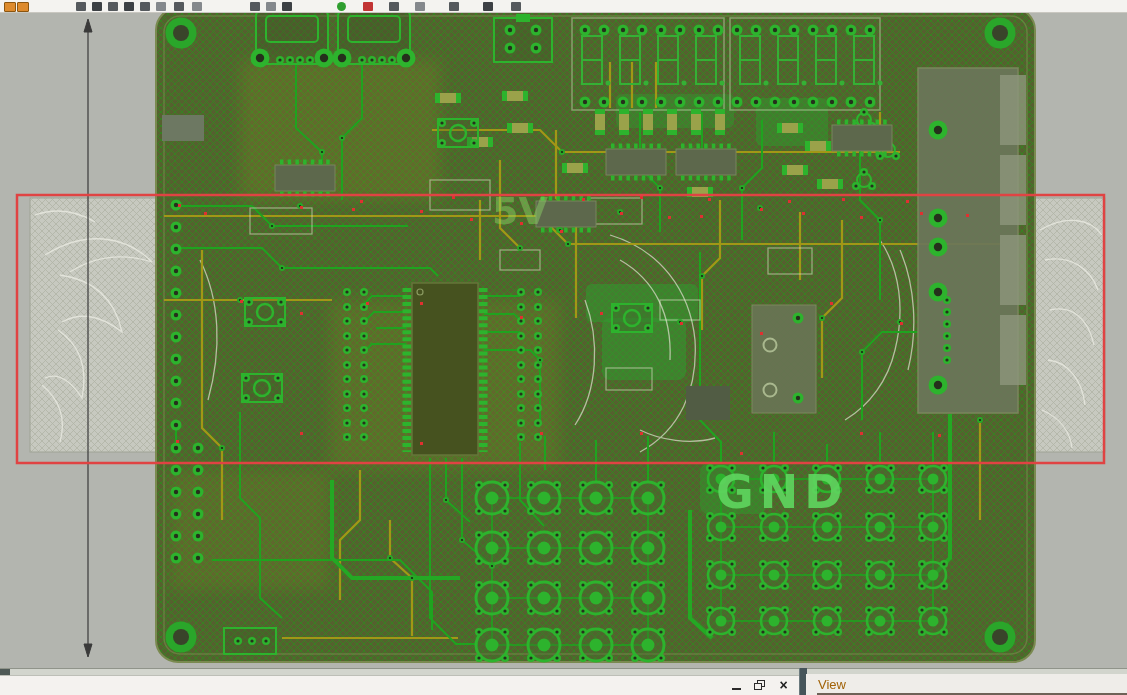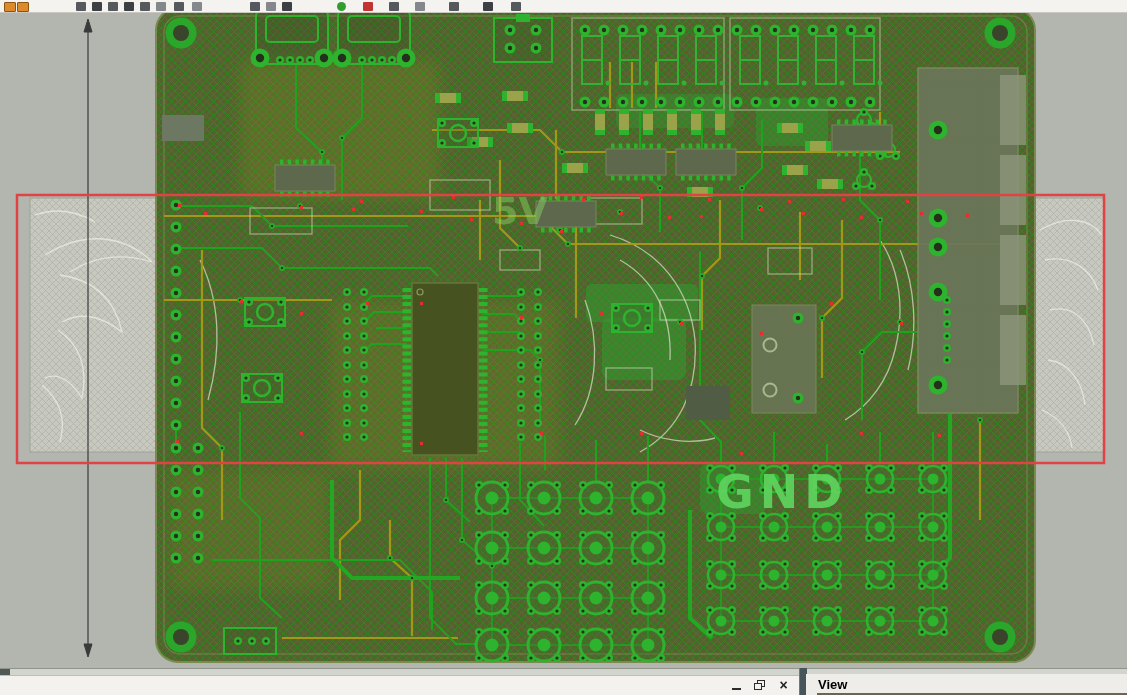--- a/index.html
+++ b/index.html
@@ -26,21 +26,21 @@
   .splitter{position:absolute;top:0;left:0;width:1127px;height:6px;background:#d2d5cd;border-top:1px solid #90948a;border-bottom:1px solid #bdbfb7;}
   .splitter-handle{position:absolute;top:0;left:0;width:10px;height:6px;background:#4f5a56;}
   .wbtn{position:absolute;top:9px;width:17px;height:15px;display:flex;align-items:center;justify-content:center;cursor:default;color:#222;}
   .min-glyph{display:block;width:9px;height:2px;background:#2b2b2b;margin-top:8px;}
   .rest-glyph{position:relative;display:block;width:11px;height:10px;}
   .rest-glyph::before{content:"";position:absolute;right:0;top:0;width:6px;height:5px;border:1px solid #2b2b2b;}
   .rest-glyph::after{content:"";position:absolute;left:0;bottom:0;width:6px;height:5px;border:1px solid #2b2b2b;background:#f4f2ef;}
   .close-btn{font-size:14px;font-weight:bold;line-height:10px;}
   .vdivider{position:absolute;top:0;left:799px;width:7px;height:27px;background:#46555a;border-left:1px solid #6b7a7e;}
   .view-panel{position:absolute;top:6px;left:806px;right:0;height:21px;background:#efede9;}
-  .view-title{position:absolute;left:12px;top:3px;font-size:13px;font-weight:bold;color:#000000;}
+  .view-title{position:absolute;left:12px;top:3px;font-size:13px;font-weight:normal;color:#a16207;}
   .view-underline{position:absolute;left:11px;bottom:0;right:0;height:2px;background:#6e6257;}
 </style>
 </head>
 <body>
 
 <div class="toolbar">
   <span class="ti or" style="left:4px"></span>
   <span class="ti or" style="left:17px"></span>
   <span class="ti" style="left:76px"></span>
   <span class="ti dk" style="left:92px"></span>

